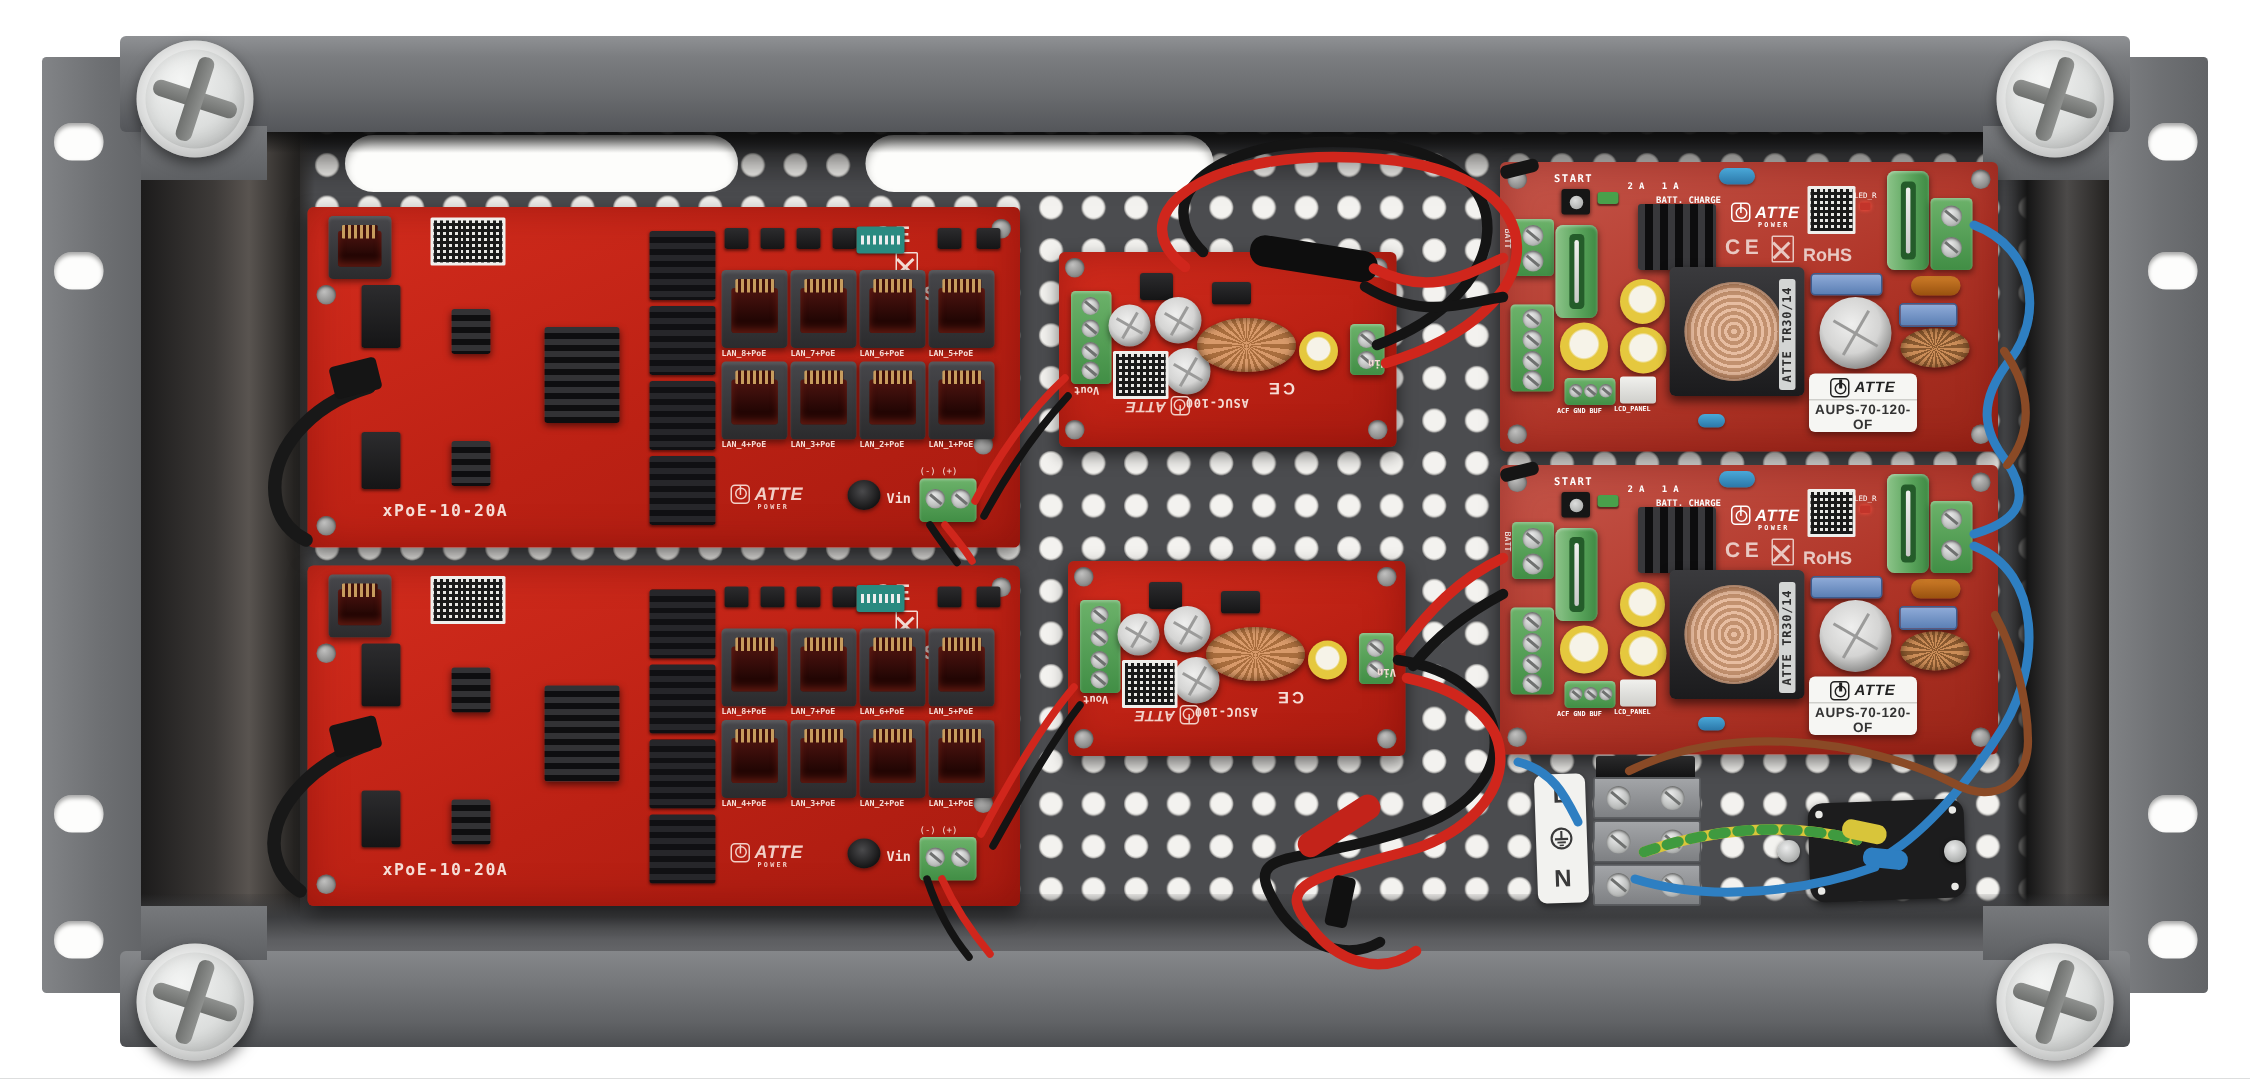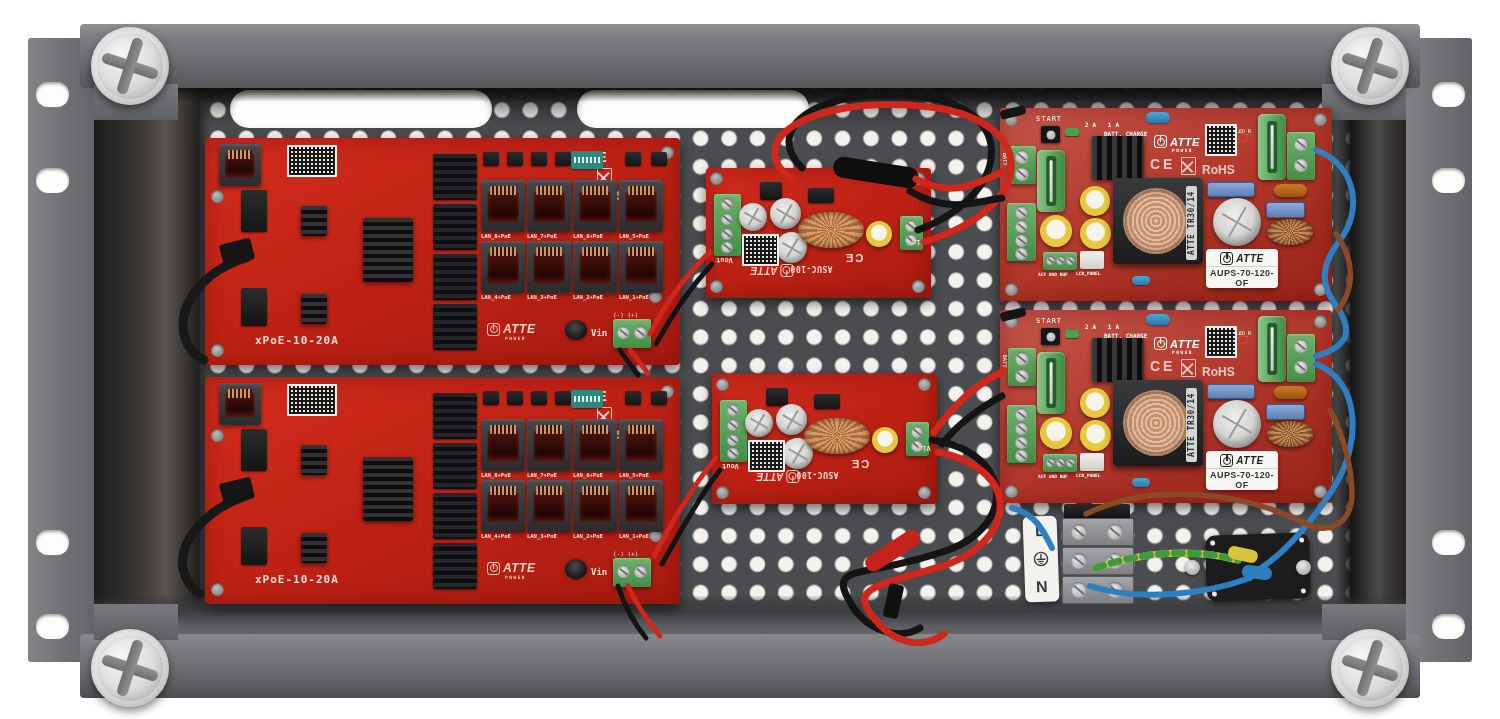--- a/index.html
+++ b/index.html
@@ -141,21 +141,21 @@
   .conv .ycapA{left:160px;top:53px;width:26px;height:26px;}
   .conv .t2{left:194px;top:48px;width:23px;height:34px;}
   .conv .vinlbl{left:206px;top:70px;font-size:7px;font-weight:700;transform:rotate(180deg);}
   .conv .modeltxt{left:84px;top:96px;font-size:8px;font-weight:700;transform:rotate(180deg);letter-spacing:.5px;}
   .conv .blogo{left:44px;top:96px;color:#f2cfc7;transform:rotate(180deg);}
   .conv .blogo .wm{font-size:10px;}
   .conv .ceinv{left:138px;top:84px;font:700 11px "Liberation Sans",sans-serif;letter-spacing:2px;transform:rotate(180deg);}
 
   
   .psu{width:332px;height:193px;background:linear-gradient(155deg,#c6574b,#b03528 55%,#992417);}
-  .psu .startlbl{left:36px;top:7px;font-size:7px;font-weight:400;letter-spacing:1px;color:#fff;}
+  .psu .startlbl{left:36px;top:7px;font-size:7px;font-weight:700;letter-spacing:1px;color:#fff;}
   .psu .btn{left:41px;top:18px;width:19px;height:17px;}
   .psu .jmp{position:absolute;left:65px;top:20px;width:14px;height:8px;background:#49a04b;border-radius:2px;box-shadow:0 1px 1px rgba(0,0,0,.5);}
   .psu .amps{left:85px;top:13px;font-size:6px;font-weight:700;letter-spacing:4px;color:#fff;}
   .psu .chg{left:104px;top:22px;font-size:6px;font-weight:700;color:#fff;}
   .psu .hs{left:92px;top:28px;width:52px;height:44px;}
   .psu .blogoW{left:154px;top:27px;color:#fff;}
   .psu .blogoW .wm{font-size:11px;}
   .psu .bsubW{left:172px;top:40px;color:#fff;}
   .psu .qrc{left:205px;top:16px;width:28px;height:28px;}
   .psu .ledlbl{left:236px;top:20px;font-size:5px;color:#fff;}

